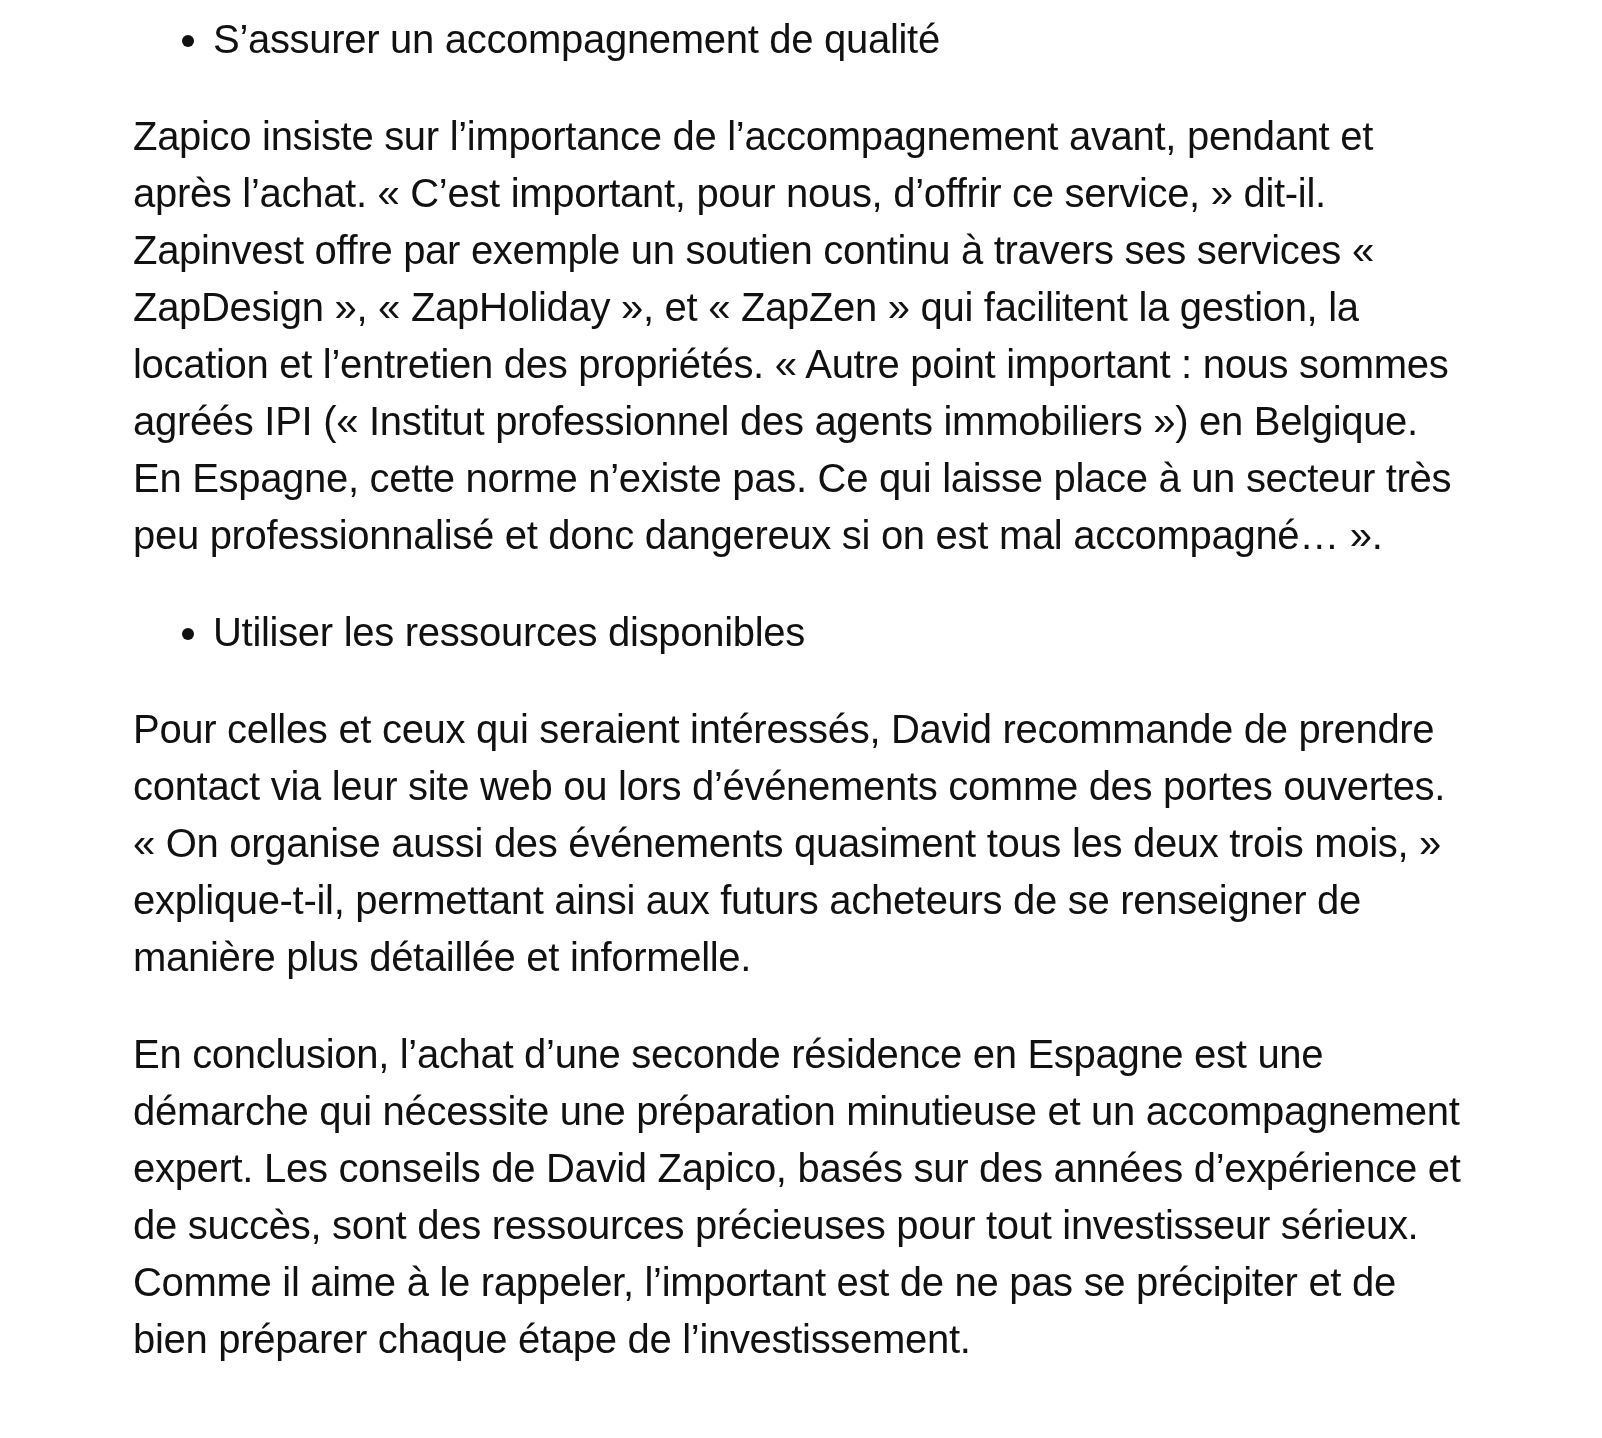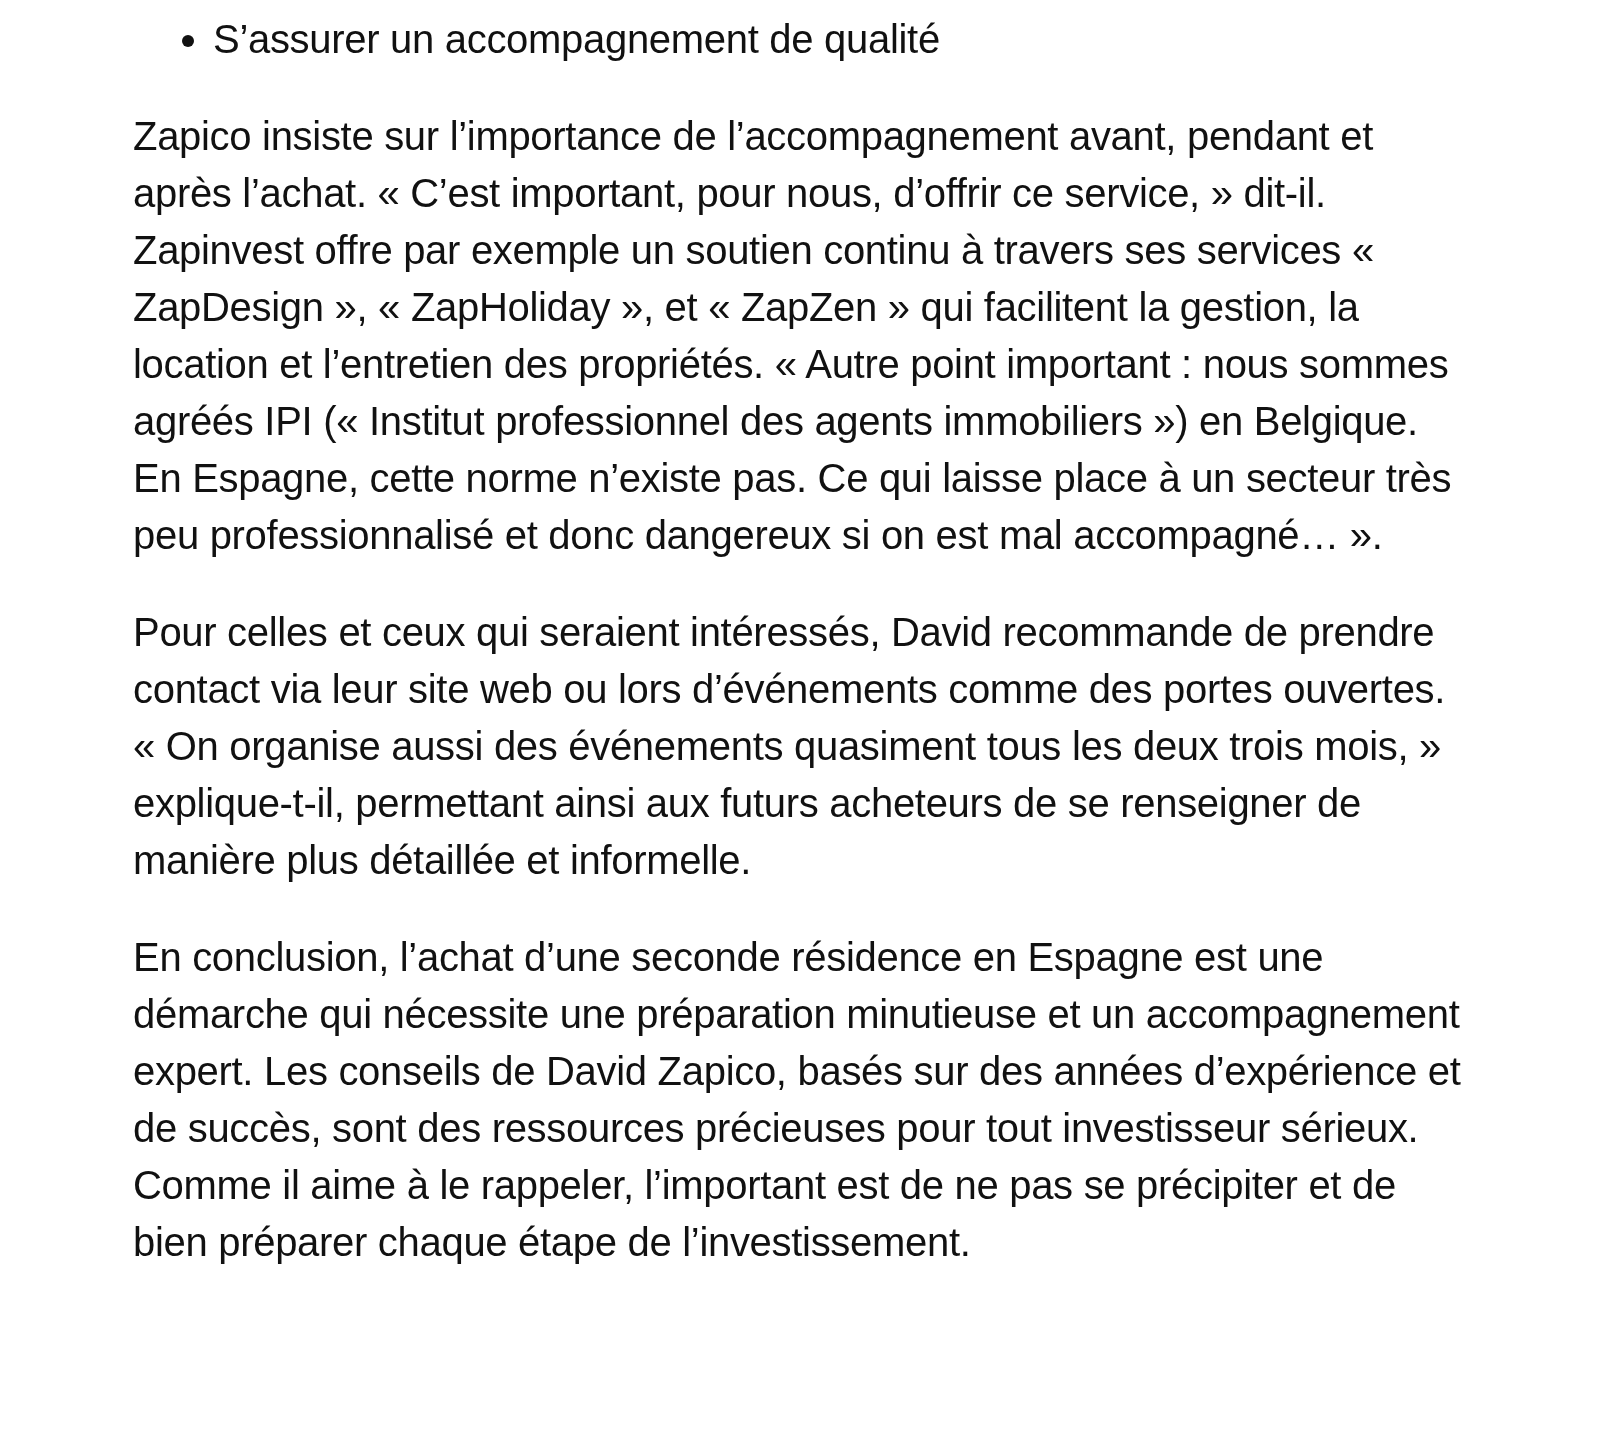--- a/index.html
+++ b/index.html
@@ -43,18 +43,23 @@
 <main class="article">
 
   <ul class="bullet-list">
     <li>
       <span>S’assurer un accompagnement de qualité</span>
     </li>
   </ul>
 
   <p class="para">Zapico insiste sur l’importance de l’accompagnement avant, pendant et après l’achat. « C’est important, pour nous, d’offrir ce service, » dit-il. Zapinvest offre par exemple un soutien continu à travers ses services « ZapDesign », « ZapHoliday », et « ZapZen » qui facilitent la gestion, la location et l’entretien des propriétés. « Autre point important : nous sommes agréés IPI (« Institut professionnel des agents immobiliers ») en Belgique. En Espagne, cette norme n’existe pas. Ce qui laisse place à un secteur très peu professionnalisé et donc dangereux si on est mal accompagné… ».</p>
 
+  <ul class="bullet-list">
+    <li>
+      <span>Utiliser les ressources disponibles</span>
+    </li>
+  </ul>
 
   <p class="para">Pour celles et ceux qui seraient intéressés, David recommande de prendre contact via leur site web ou lors d’événements comme des portes ouvertes. « On organise aussi des événements quasiment tous les deux trois mois, » explique-t-il, permettant ainsi aux futurs acheteurs de se renseigner de manière plus détaillée et informelle.</p>
 
   <p class="para">En conclusion, l’achat d’une seconde résidence en Espagne est une démarche qui nécessite une préparation minutieuse et un accompagnement expert. Les conseils de David Zapico, basés sur des années d’expérience et de succès, sont des ressources précieuses pour tout investisseur sérieux. Comme il aime à le rappeler, l’important est de ne pas se précipiter et de bien préparer chaque étape de l’investissement.</p>
 
 </main>
 
 </body></html>

